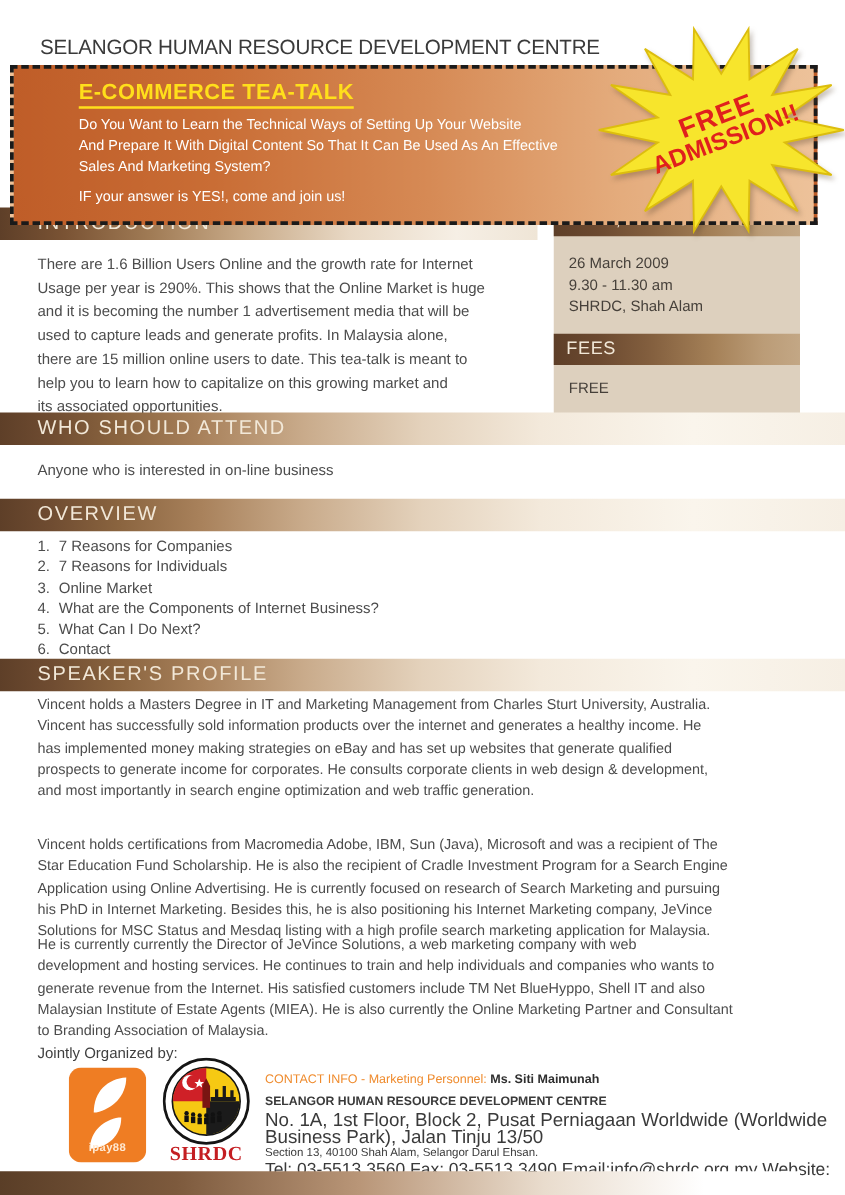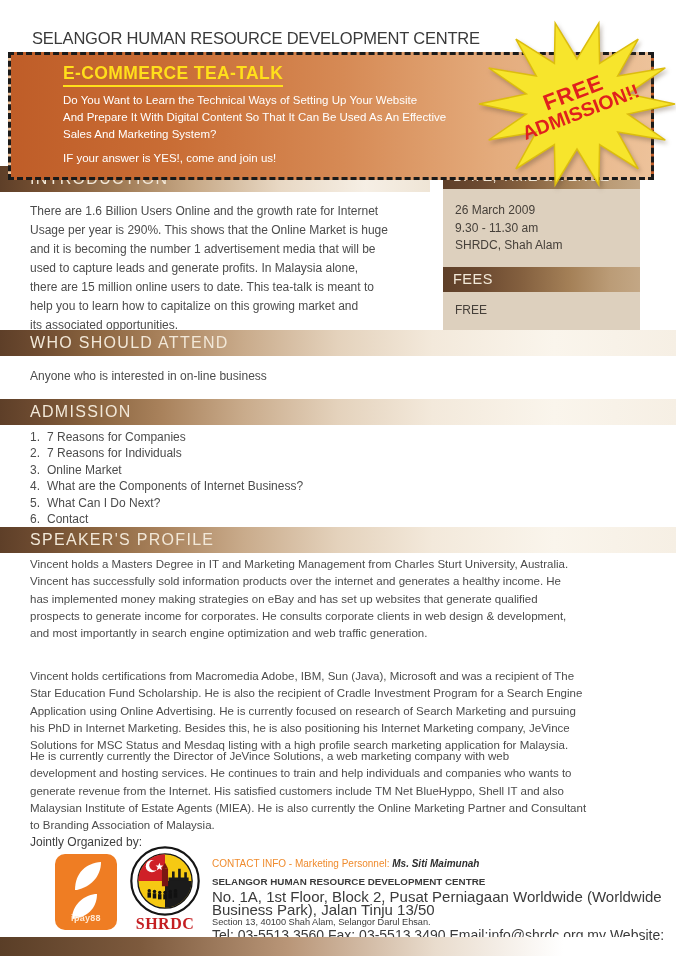--- a/index.html
+++ b/index.html
@@ -77,21 +77,21 @@
   }
   .shrdc-logo{left:130px;top:846px;width:70px;height:70px;}
   .shrdc-label{
     left:128px;top:915px;width:74px;text-align:center;
     font-family:"Liberation Serif","DejaVu Serif",serif;font-weight:bold;font-size:16px;
     color:#c41e22;letter-spacing:0.5px;
   }
   .contact{left:212px;top:858px;width:462px;color:#3a3a3a;}
   .c-l1{font-size:10px;}
   .c-label{color:#ef8b2d;}
-  .c-person{font-weight:bold;color:#2e2e2e;font-style:italic;}
+  .c-person{font-weight:bold;color:#2e2e2e;}
   .c-org{margin-top:7px;font-size:9.8px;font-weight:bold;}
   .c-addr{margin-top:4px;font-size:15px;line-height:12.5px;}
   .c-addr2{font-size:9.2px;line-height:12.5px;}
   .c-tel{font-size:14px;line-height:12.5px;}
   .bottom-bar{
     left:0;top:937px;width:640px;height:19px;
     background:linear-gradient(to right,#5a3e27 0%,#7d5a3d 22%,#b99678 45%,#e9dccd 68%,#ffffff 88%);
   }
 </style>
 </head>
@@ -142,21 +142,21 @@
     </div>
     <div class="sb-free">FREE</div>
   </div>
 
   <div class="abs hbar hbar-full" style="left:0;top:330px;">
     <span>WHO SHOULD ATTEND</span>
   </div>
   <div class="abs body-text" style="left:30px;top:367px;">Anyone who is interested in on-line business</div>
 
   <div class="abs hbar hbar-full" style="left:0;top:399px;">
-    <span>ADMISSION</span>
+    <span>OVERVIEW</span>
   </div>
   <ol class="abs overview" style="left:30px;top:429px;">
     <li>7 Reasons for Companies</li>
     <li>7 Reasons for Individuals</li>
     <li>Online Market</li>
     <li>What are the Components of Internet Business?</li>
     <li>What Can I Do Next?</li>
     <li>Contact</li>
   </ol>
 

